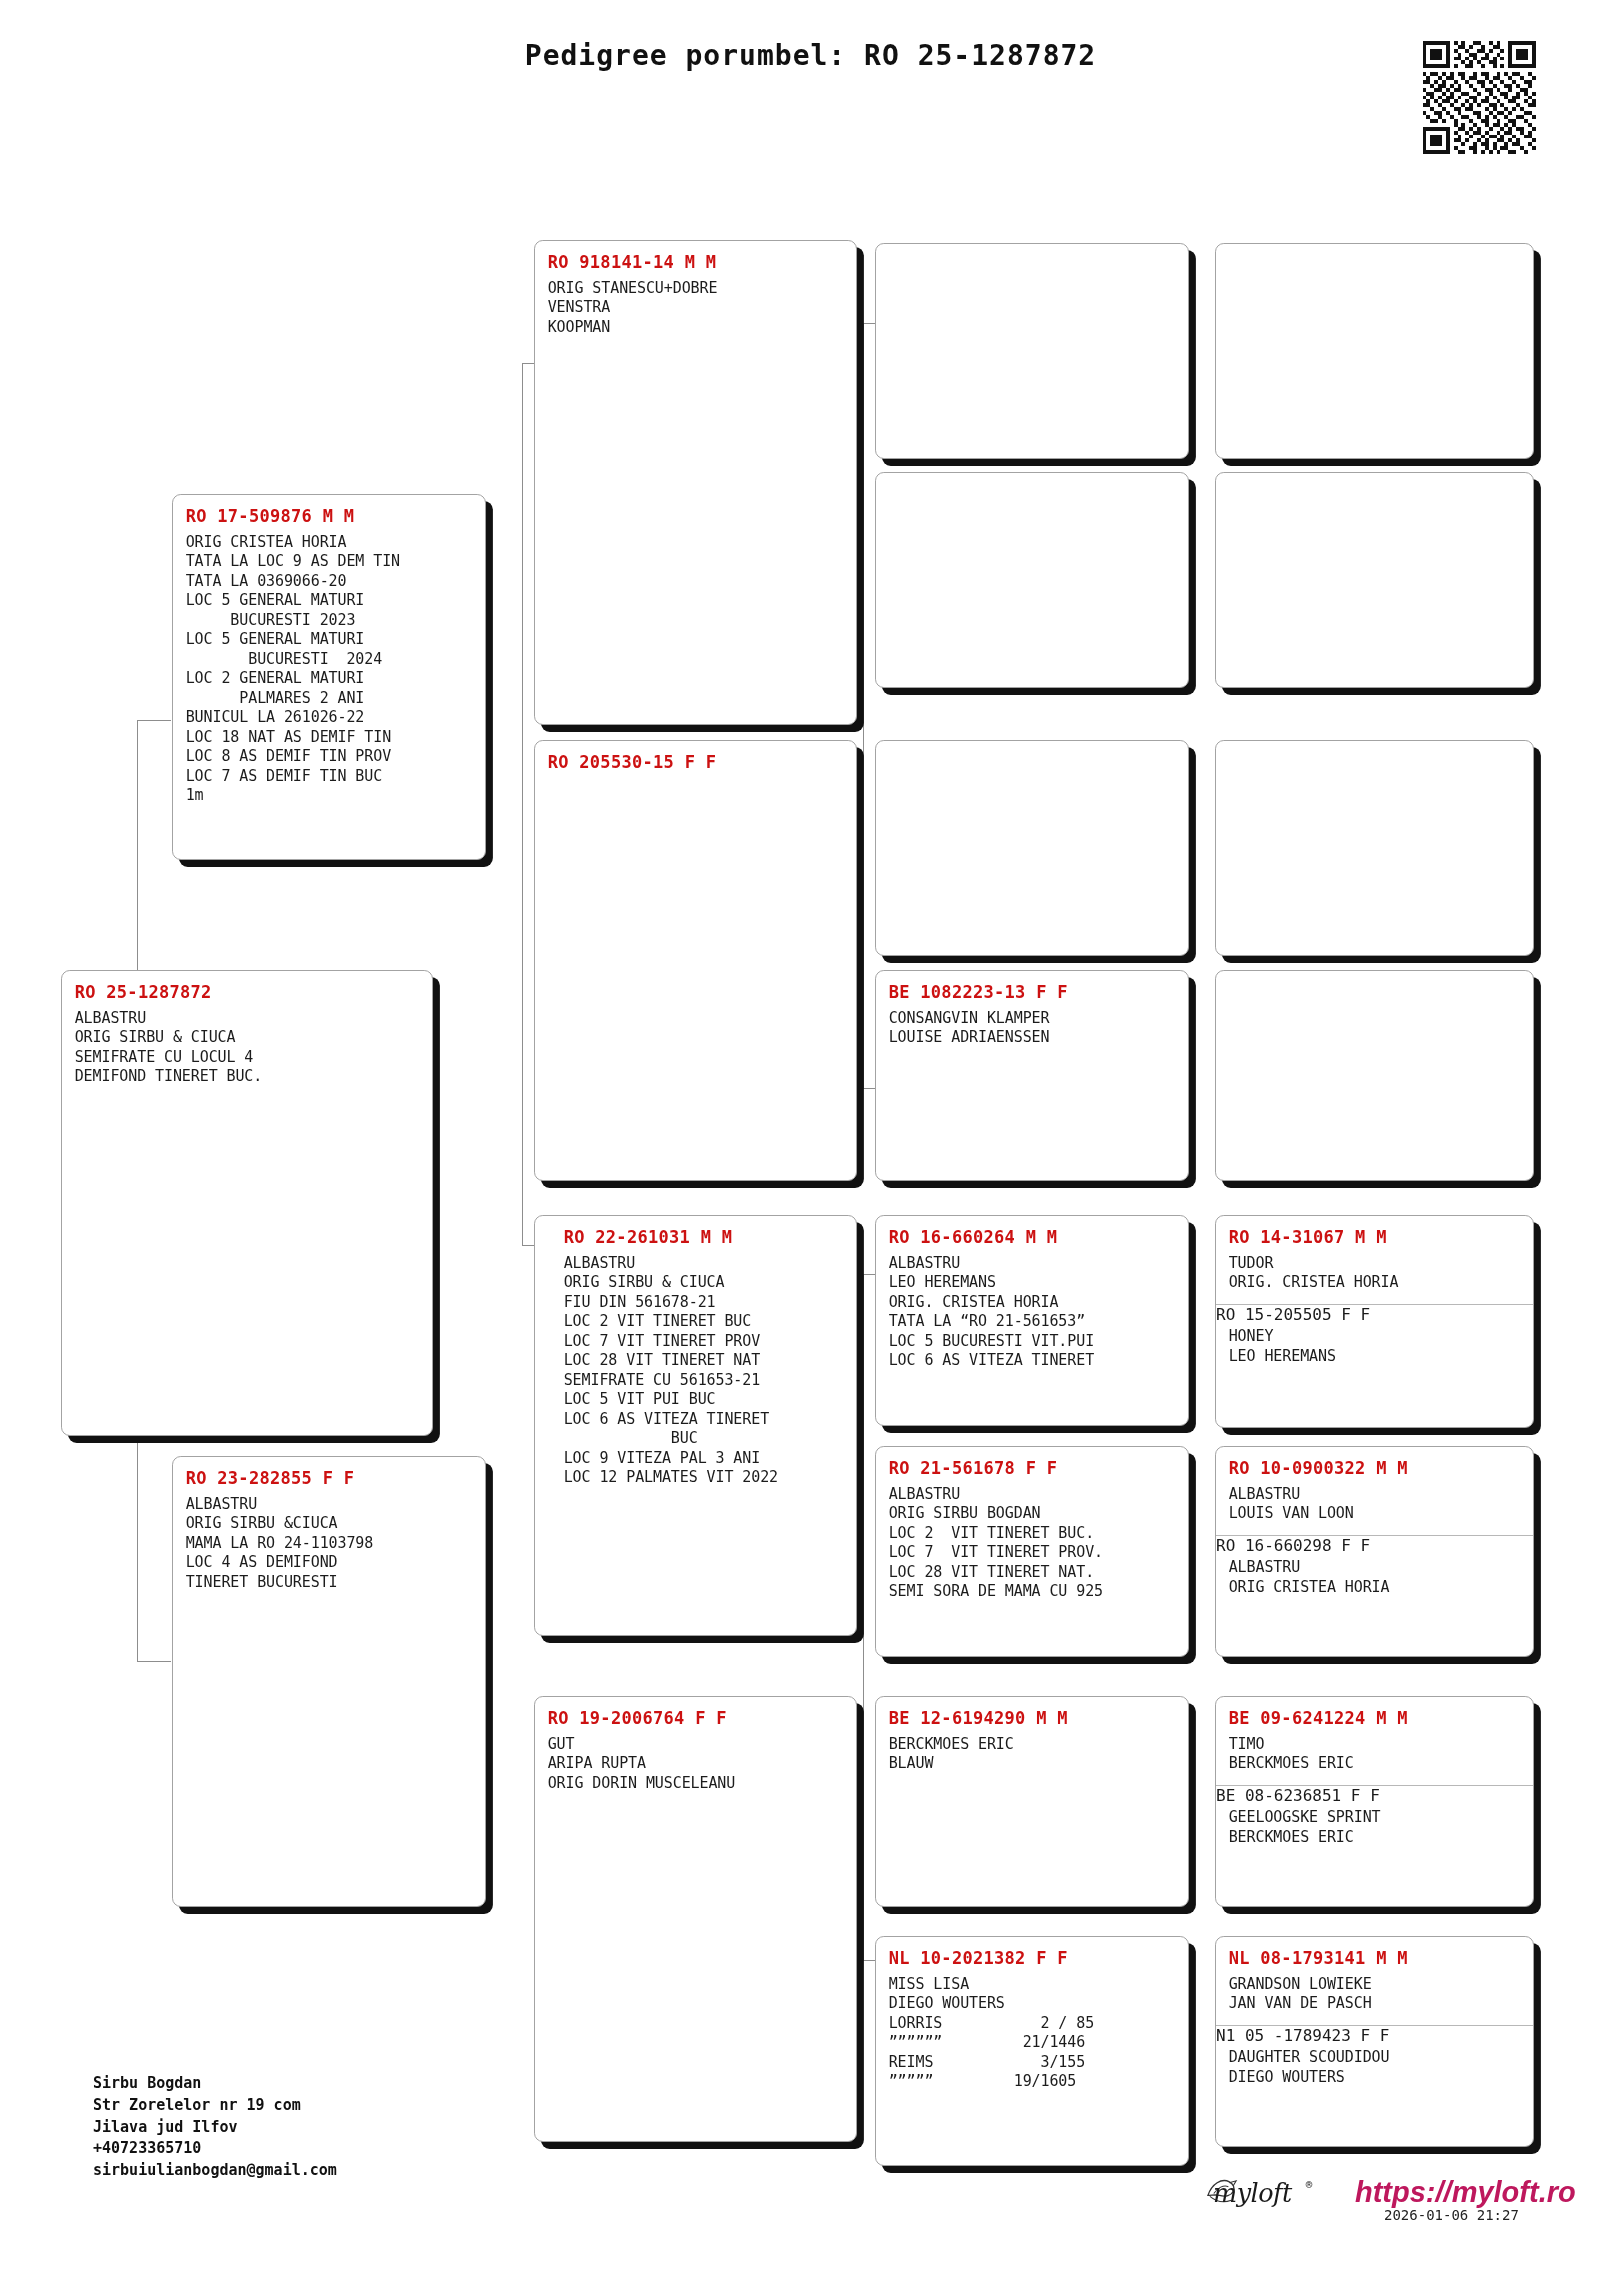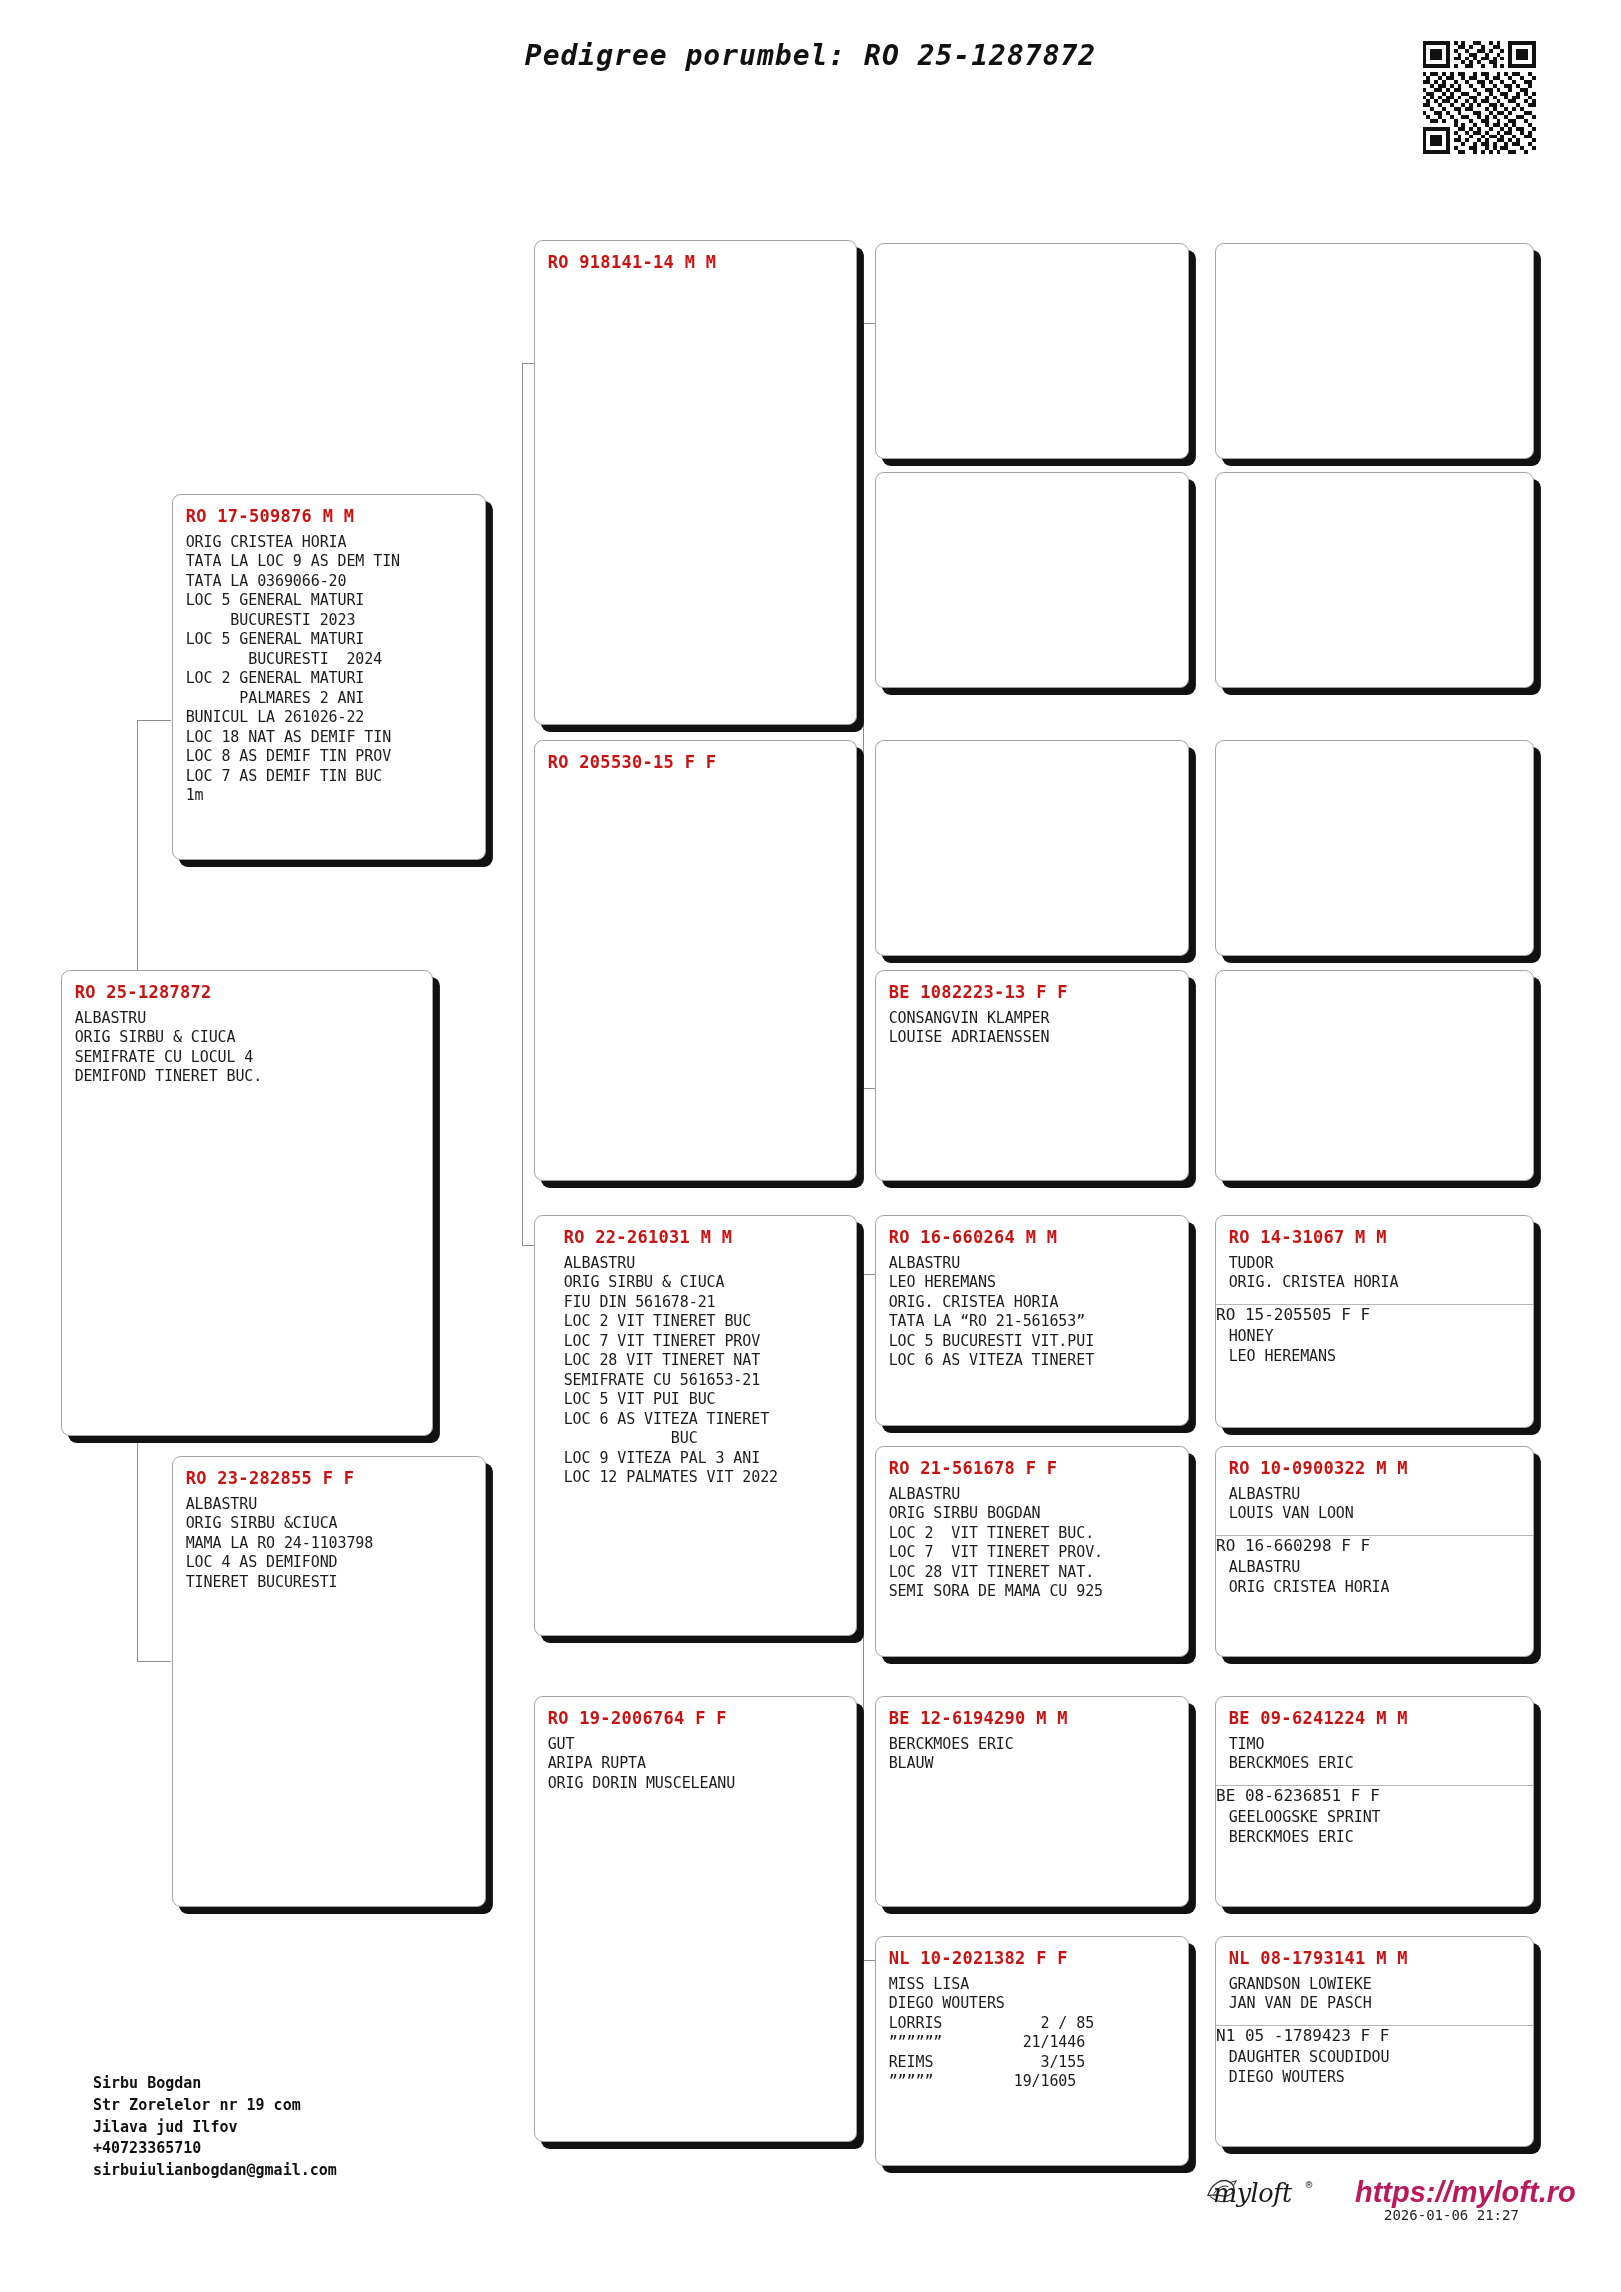--- a/index.html
+++ b/index.html
@@ -18,21 +18,20 @@
   
   .page-title {
     position: absolute;
     top: 39px; left: 0; width: 1621px;
     text-align: center;
     font-family: "DejaVu Sans Mono", "Liberation Mono", monospace;
     font-size: 28px;
     font-weight: bold;
     letter-spacing: 1px;
     color: #111;
-    font-style: italic;
   }
   .qr {
     position: absolute;
     top: 41px; left: 1391px;
     width: 176px; height: 113px;
   }
   .qr svg { display: block; }
 
   
   .card {
@@ -416,20 +415,23 @@
   <div class="hdr">RO 23-282855 F F</div>
   <div class="body">ALBASTRU
 ORIG SIRBU &amp;CIUCA
 MAMA LA RO 24-1103798
 LOC 4 AS DEMIFOND
 TINERET BUCURESTI</div>
 </div>
 
 <div class="card" style="left:534px; top:240px; width:323px; height:485px;">
   <div class="hdr">RO 918141-14 M M</div>
+  <div class="body">ORIG STANESCU+DOBRE
+VENSTRA
+KOOPMAN</div>
 </div>
 
 <div class="card" style="left:534px; top:740px; width:323px; height:441px;">
   <div class="hdr">RO 205530-15 F F</div>
   <div class="body"></div>
 </div>
 
 <div class="card" style="left:534px; top:1215px; width:323px; height:421px;padding-left:16px;">
   <div class="hdr">RO 22-261031 M M</div>
   <div class="body">ALBASTRU

